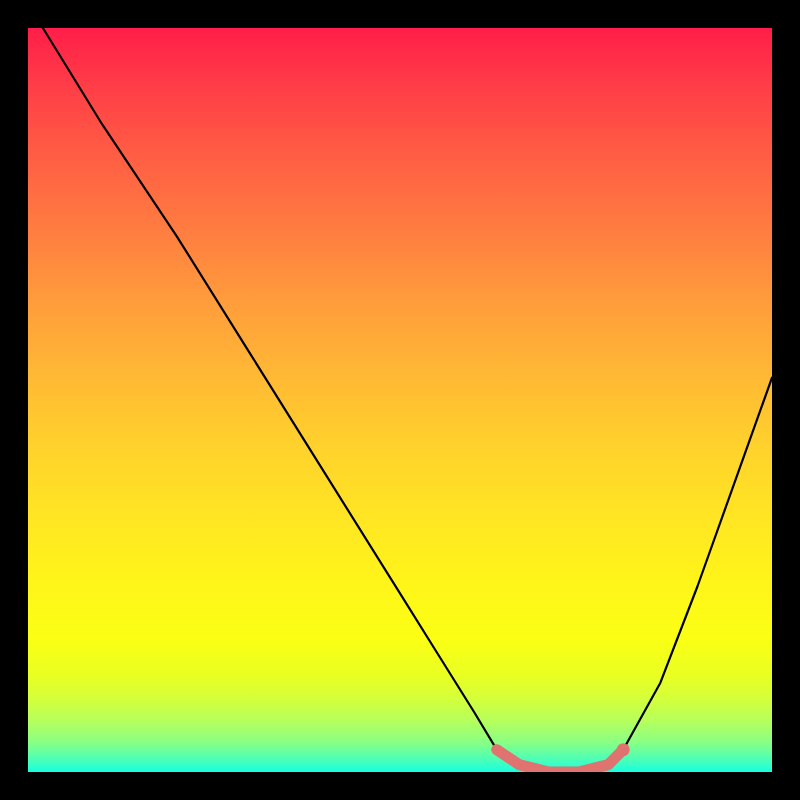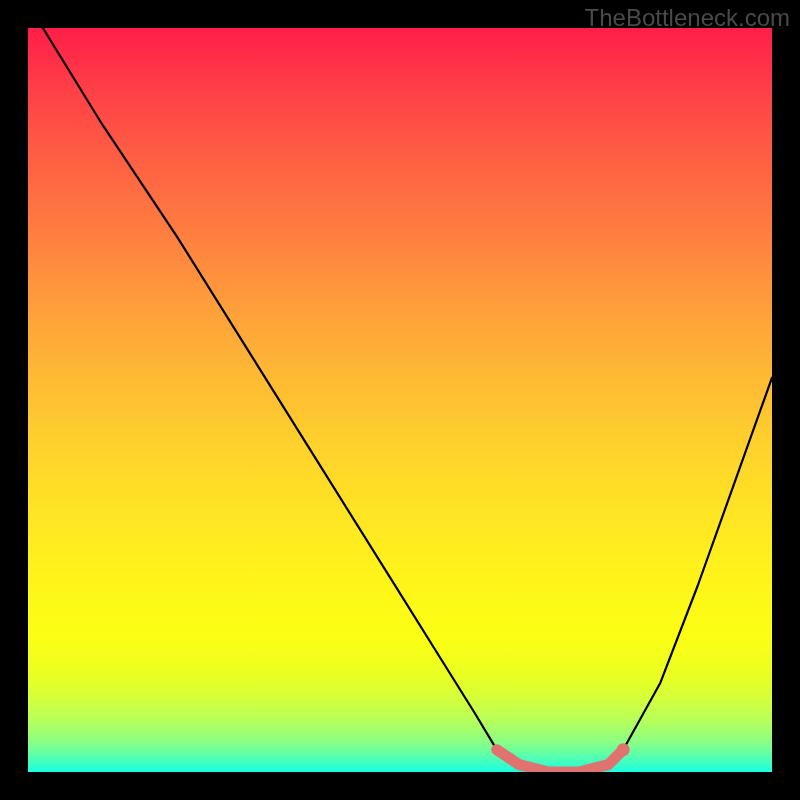--- a/index.html
+++ b/index.html
@@ -57,21 +57,20 @@
     left: 0;
     top: 0;
     width: 744px;
     height: 744px;
   }
 </style>
 </head>
 <body>
 
 <div class="frame">
-  <div class="watermark">TheBottleneck.com</div>
   <div class="plot-area">
     <svg class="curve" viewBox="0 0 744 744" preserveAspectRatio="none">
       <path id="curve-path" fill="none" stroke="#000000" stroke-width="2.2" stroke-linecap="round" stroke-linejoin="round" d="M14.88 0.00 L74.40 96.72 L148.80 208.32 L223.20 327.36 L297.60 446.40 L372.00 565.44 L409.20 624.96 L446.40 684.48 L468.72 721.68 L491.04 736.56 L520.80 744.00 L550.56 744.00 L580.32 736.56 L595.20 721.68 L632.40 654.72 L669.60 558.00 L706.80 453.84 L744.00 349.68"></path>
       <path id="highlight-path" fill="none" stroke="#e0736f" stroke-width="11" stroke-linecap="round" stroke-linejoin="round" d="M468.72 721.68 L491.04 736.56 L520.80 744.00 L550.56 744.00 L580.32 736.56 L595.20 721.68"></path>
       <circle id="highlight-dot" r="6.5" fill="#e0736f" cx="595.20" cy="721.68"></circle>
     </svg>
   </div>
 </div>
 
 </body></html>

